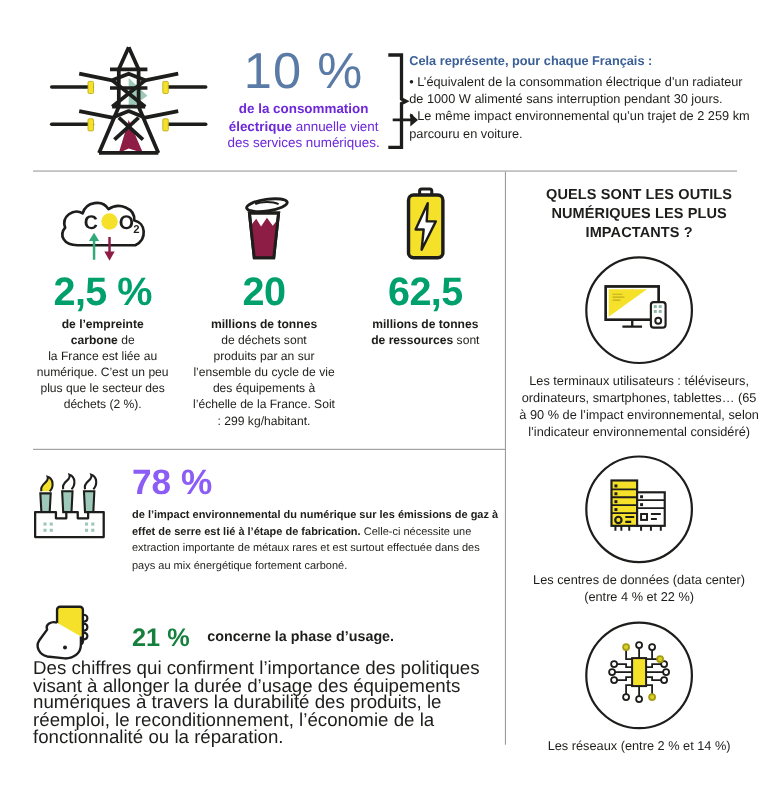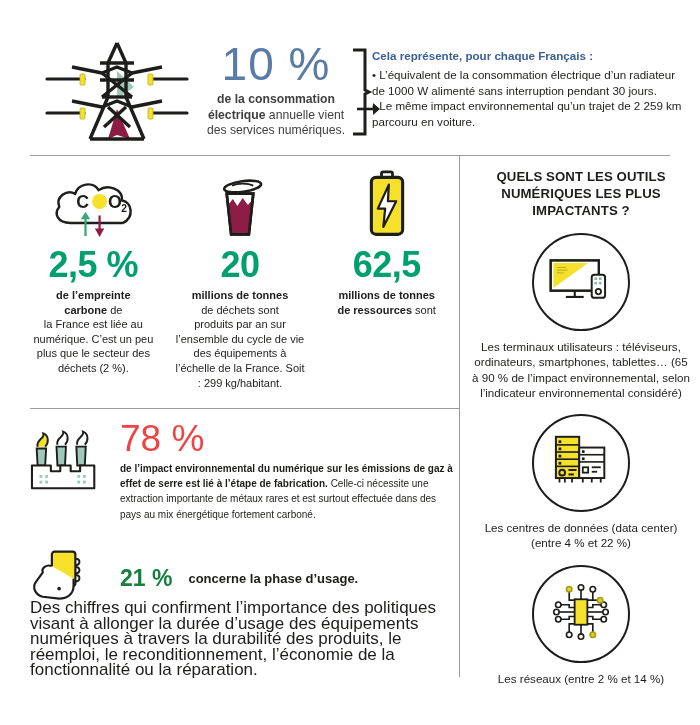--- a/index.html
+++ b/index.html
@@ -16,21 +16,21 @@
   
   .hr-top{position:absolute;left:30px;top:155px;width:640px;height:1px;background:#9b9b9b;}
   .hr-mid{position:absolute;left:30px;top:408px;width:430px;height:1px;background:#9b9b9b;}
   .vr{position:absolute;left:459px;top:156px;width:1px;height:521px;background:#9b9b9b;}
 
   
   .top{position:absolute;left:0;top:18px;width:700px;height:130px;padding-left:32px;}
   .pylon{position:absolute;left:42px;top:17px;width:150px;height:112px;}
   .stat10{position:absolute;left:196px;top:20px;width:160px;text-align:center;}
   .big-blue{font-size:46px;line-height:52px;color:#5b7ba7;font-weight:400;letter-spacing:1px;}
-  .sub10{font-size:12.2px;line-height:15.5px;color:#404040;margin-top:2px;}
+  .sub10{font-size:12.2px;line-height:15.5px;color:#6d28d9;margin-top:2px;}
   .sub10 b{font-weight:bold;}
   .brace{position:absolute;left:349px;top:30px;width:24px;height:88px;}
   .arrow{position:absolute;left:356px;top:82px;width:24px;height:18px;}
   .rightcol{position:absolute;left:372px;top:30px;width:315px;}
   .rc-title{font-size:11.6px;font-weight:bold;color:#3b6098;line-height:16px;margin-bottom:3px;}
   .rc-list{font-size:11.6px;line-height:15.6px;color:#1d1d1b;}
   .rc-list div{margin-bottom:0px;}
 
   
   .three{position:absolute;left:20px;top:168px;width:440px;display:flex;}
@@ -44,21 +44,21 @@
   .rpanel{position:absolute;left:470px;top:168px;width:222px;text-align:center;}
   .rhead{font-size:13.2px;font-weight:bold;line-height:17px;letter-spacing:0.1px;color:#1d1d1b;}
   .circle{width:94px;height:94px;border:2px solid #1d1d1b;border-radius:50%;
           margin:14px auto 8px auto;display:flex;align-items:center;justify-content:center;}
   .rcap{font-size:11.6px;line-height:15.3px;color:#1d1d1b;}
 
   
   .blk78{position:absolute;left:28px;top:420px;width:430px;display:flex;}
   .blk78 .ic{width:92px;flex:none;padding-top:4px;}
   .blk78 .bd{flex:1;}
-  .n78{color:#ef4444;font-weight:normal;font-size:37px;line-height:37px;}
+  .n78{color:#8b5cf6;font-weight:bold;font-size:32px;line-height:37px;}
   .p78{font-size:10px;line-height:15.2px;margin-top:4px;}
   .p78 b{font-weight:bold;}
 
   .blk21{position:absolute;left:28px;top:548px;width:430px;display:flex;align-items:center;}
   .blk21 .ic{width:92px;flex:none;}
   .n21{color:#15803d;font-weight:bold;font-size:23px;line-height:36px;display:inline-block;vertical-align:middle;}
   .t21{font-size:13px;font-weight:bold;display:inline-block;vertical-align:middle;margin-left:16px;}
   .p21{position:absolute;left:30px;top:600px;width:420px;font-size:17px;line-height:15.6px;}
 </style>
 </head>

